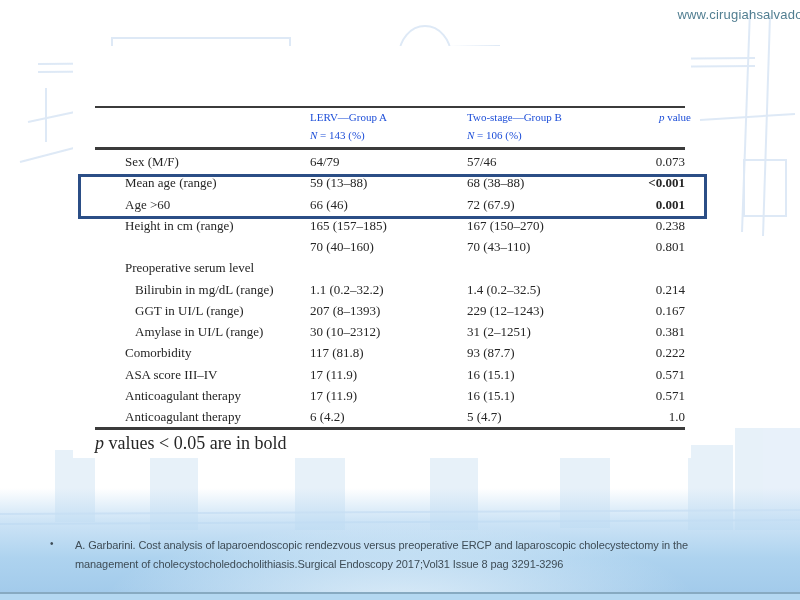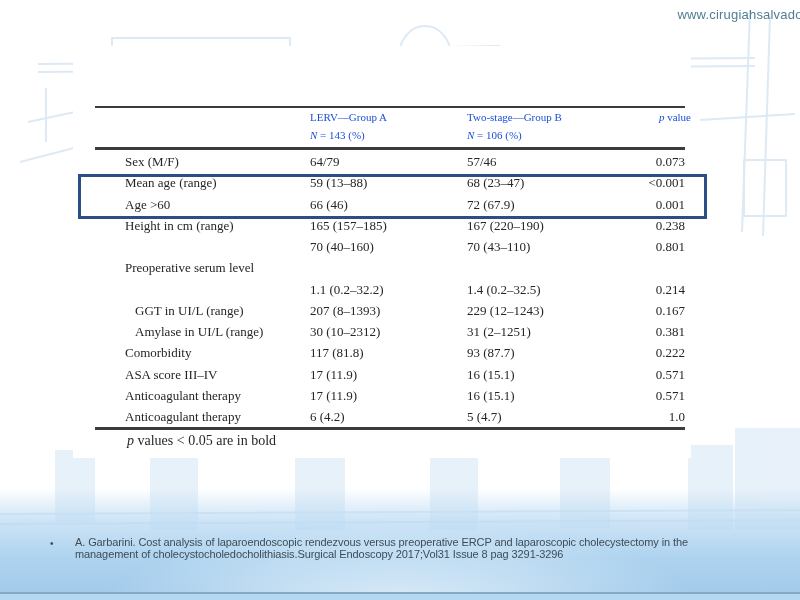--- a/index.html
+++ b/index.html
@@ -36,33 +36,33 @@
   .it { font-style: italic; }
 
   .rows { position: absolute; left: 22px; top: 105px; width: 590px; }
   .trow { position: relative; height: 21.25px; }
   .tc { position: absolute; top: 0; font-size: 13px; line-height: 21.25px; white-space: nowrap; color: #262626; }
   .tc-label { left: 0; margin-left: 30px; }
   .tc-label.indent { left: 10px; }
   .tc-a { left: 215px; }
   .tc-b { left: 372px; }
   .tc-p { right: 0; text-align: right; }
-  .boldp { font-weight: normal; }
-
-  .footnote { position: absolute; left: 22px; top: 387px; font-size: 14px; color: #262626; margin-left: 32px; }
+  .boldp { font-weight: bold; }
+
+  .footnote { position: absolute; left: 22px; top: 387px; font-size: 18px; color: #262626; }
 
   
   .hbox { position: absolute; left: 78px; top: 174px; width: 623px; height: 39px;
     border: 3px solid #2b4e86; z-index: 3; background: transparent; }
 
   
   .citation { position: absolute; left: 50px; top: 536px; width: 672px; z-index: 4;
     display: flex; font-family: "Liberation Sans", sans-serif; color: #3e4c56; }
   .bullet { width: 25px; font-size: 10px; line-height: 13px; padding-top: 1px; }
-  .cit-text { flex: 1; font-size: 11px; line-height: 12px; letter-spacing: -0.1px; }
+  .cit-text { flex: 1; font-size: 11px; line-height: 19px; letter-spacing: -0.1px; }
 </style>
 </head>
 <body>
 
 <div class="slide">
 
   <svg class="sketch" width="800" height="600" viewBox="0 0 800 600" xmlns="http://www.w3.org/2000/svg">
     <g stroke="#d3e2f3" stroke-width="2" fill="none" opacity="0.75">
       <line x1="38" y1="64" x2="755" y2="58"></line>
       <line x1="38" y1="72" x2="755" y2="66"></line>
@@ -115,47 +115,48 @@
     <div id="rows" class="rows">
         <div class="trow">
           <div class="tc tc-label">Sex (M/F)</div>
           <div class="tc tc-a">64/79</div>
           <div class="tc tc-b">57/46</div>
           <div class="tc tc-p">0.073</div>
         </div>
         <div class="trow">
           <div class="tc tc-label">Mean age (range)</div>
           <div class="tc tc-a">59 (13–88)</div>
-          <div class="tc tc-b">68 (23–47)</div>
+          <div class="tc tc-b">68 (38–88)</div>
           <div class="tc tc-p boldp">&lt;0.001</div>
         </div>
         <div class="trow">
           <div class="tc tc-label">Age &gt;60</div>
           <div class="tc tc-a">66 (46)</div>
           <div class="tc tc-b">72 (67.9)</div>
           <div class="tc tc-p boldp">0.001</div>
         </div>
         <div class="trow">
           <div class="tc tc-label">Height in cm (range)</div>
           <div class="tc tc-a">165 (157–185)</div>
-          <div class="tc tc-b">167 (220–190)</div>
+          <div class="tc tc-b">167 (150–270)</div>
           <div class="tc tc-p">0.238</div>
         </div>
         <div class="trow">
           <div class="tc tc-a">70 (40–160)</div>
           <div class="tc tc-b">70 (43–110)</div>
           <div class="tc tc-p">0.801</div>
         </div>
         <div class="trow">
           <div class="tc tc-label">Preoperative serum level</div>
           <div class="tc tc-a"></div>
           <div class="tc tc-b"></div>
           <div class="tc tc-p"></div>
         </div>
         <div class="trow">
+          <div class="tc tc-label indent">Bilirubin in mg/dL (range)</div>
           <div class="tc tc-a">1.1 (0.2–32.2)</div>
           <div class="tc tc-b">1.4 (0.2–32.5)</div>
           <div class="tc tc-p">0.214</div>
         </div>
         <div class="trow">
           <div class="tc tc-label indent">GGT in UI/L (range)</div>
           <div class="tc tc-a">207 (8–1393)</div>
           <div class="tc tc-b">229 (12–1243)</div>
           <div class="tc tc-p">0.167</div>
         </div>

